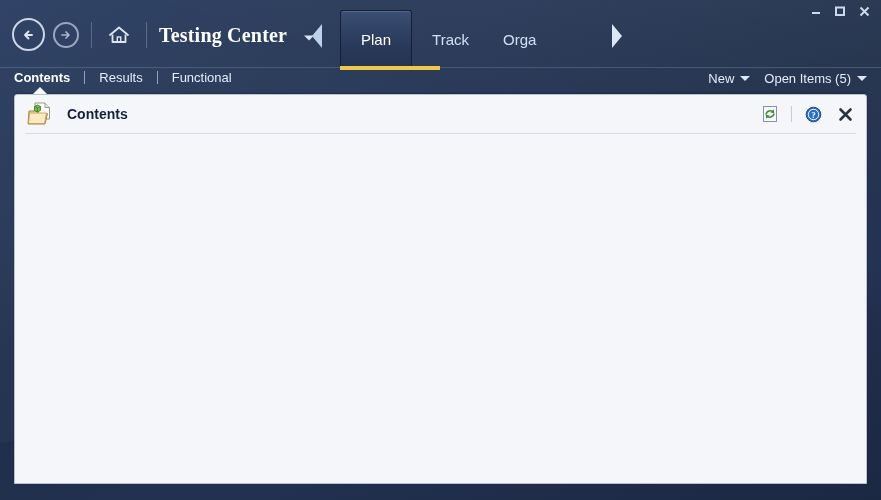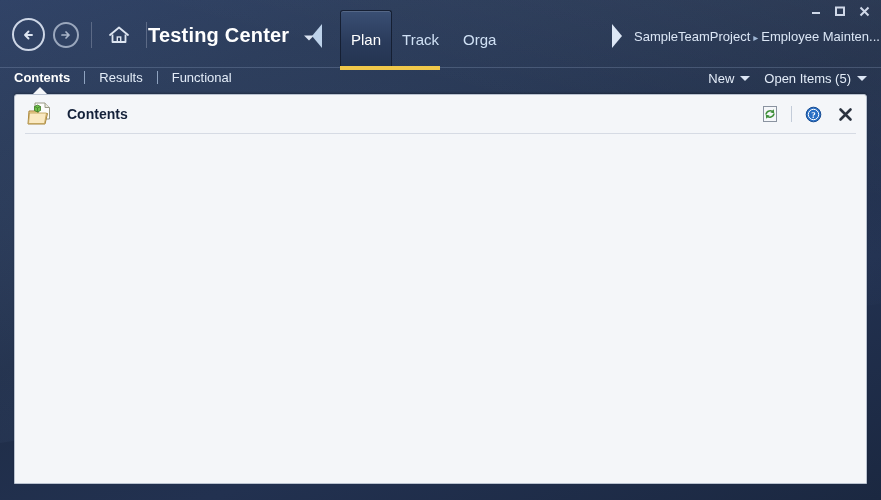--- a/index.html
+++ b/index.html
@@ -33,30 +33,30 @@
            color:#cfd8e8; font-size:12px; cursor:default;}
   .winbtn svg{ display:block; }
 
   
   .topbar{ position:absolute; left:0; top:0; width:881px; height:68px; z-index:20;}
   .navbtns{ position:absolute; left:12px; top:18px; display:flex; align-items:center; gap:8px;}
   .circbtn{ width:33px;height:33px;border-radius:50%;border:2px solid #cdd6e6; display:flex;align-items:center;justify-content:center; cursor:pointer;}
   .circbtn.fwd{ width:26px;height:26px;border-color:#9aa7bd;}
   .vline{ width:1px;height:26px;background:#5c6a86; margin:0 4px;}
   .homebtn{ width:30px;height:30px;display:flex;align-items:center;justify-content:center;cursor:pointer;}
-  .apptitle{ position:absolute; left:148px; top:24px; color:#fff; font-size:20px; font-weight:bold; letter-spacing:.2px; white-space:nowrap;}
+  .apptitle{ position:absolute; left:159px; top:24px; color:#fff; font-size:20px; font-weight:bold; letter-spacing:.2px; white-space:nowrap;font-family:Liberation Serif, serif;}
   .apptitle-caret{ position:absolute; left:303px; top:34px; cursor:pointer;}
 
   .tabarrow{ position:absolute; left:312px; top:24px; width:0;height:0;
              border-top:12px solid transparent;border-bottom:12px solid transparent;
              border-right:10px solid #bdd2ea; }
   .tabarrow.right{ left:612px; border-right:none; border-left:10px solid #dde7f5;}
 
   .maintabs{ position:absolute; left:340px; top:10px; height:58px; display:flex; align-items:flex-start;}
-  .mtab{ position:relative; height:58px; padding:0 10px; display:flex; align-items:center; justify-content:center;
+  .mtab{ position:relative; height:58px; padding:0 20px; display:flex; align-items:center; justify-content:center;
          color:#cfe0f4; font-size:15px; cursor:pointer; white-space:nowrap;}
   .mtab.active{
     background: linear-gradient(180deg,#3a4f74 0%,#2a3b5b 55%,#243450 100%);
     border:1px solid #151f33; border-bottom:none; border-radius:3px 3px 0 0;
     color:#ffffff;
     box-shadow: inset 0 1px 0 rgba(255,255,255,.14);
   }
   .mtab.active:after{ content:""; position:absolute; left:-1px; right:-1px; bottom:-2px; height:4px; background:#f0c84a;}
   .mtab.clipped{ overflow:hidden;align-items:center; }
   .breadcrumb{ position:absolute; left:634px; top:29px; color:#dbe6f5; font-size:13px; white-space:nowrap;}
@@ -219,23 +219,20 @@
       <div class="mtab">
           <span>Track</span>
         </div>
       <div class="mtab clipped" style="width:58px;padding:0 0 0 14px;justify-content:flex-start;">
           <span>Orga</span>
         </div>
     </div>
 
     <div class="tabarrow right"></div>
 
-    <div class="breadcrumb">
-      <span>SampleTeamProject</span><span class="sep">▸</span><span>Employee Mainten...</span>
-    </div>
   </div>
 
   <div class="topdiv"></div>
   <div class="topdiv2"></div>
 
   <div class="subbar">
     <div class="subtabs">
       <div class="stab">Contents</div>
       <div class="sdiv"></div>
       <div class="stab">Results</div>

